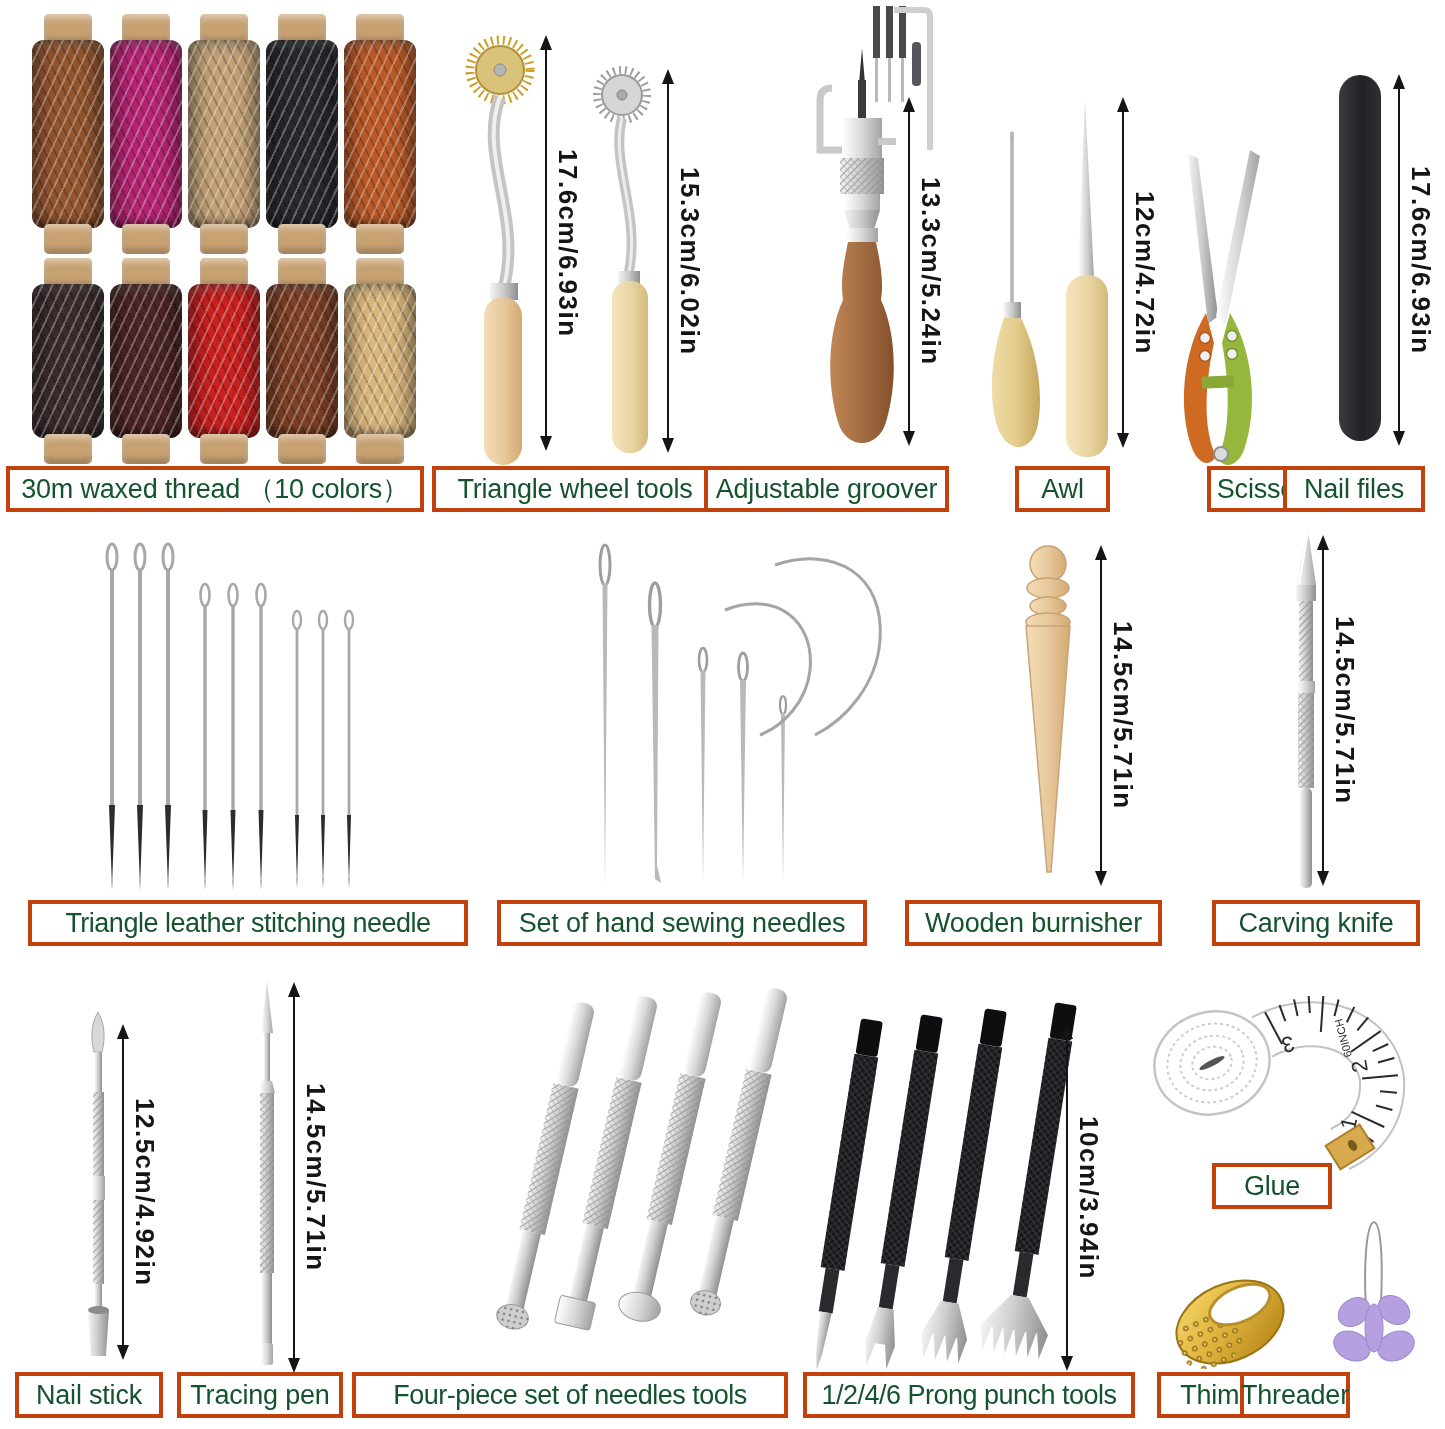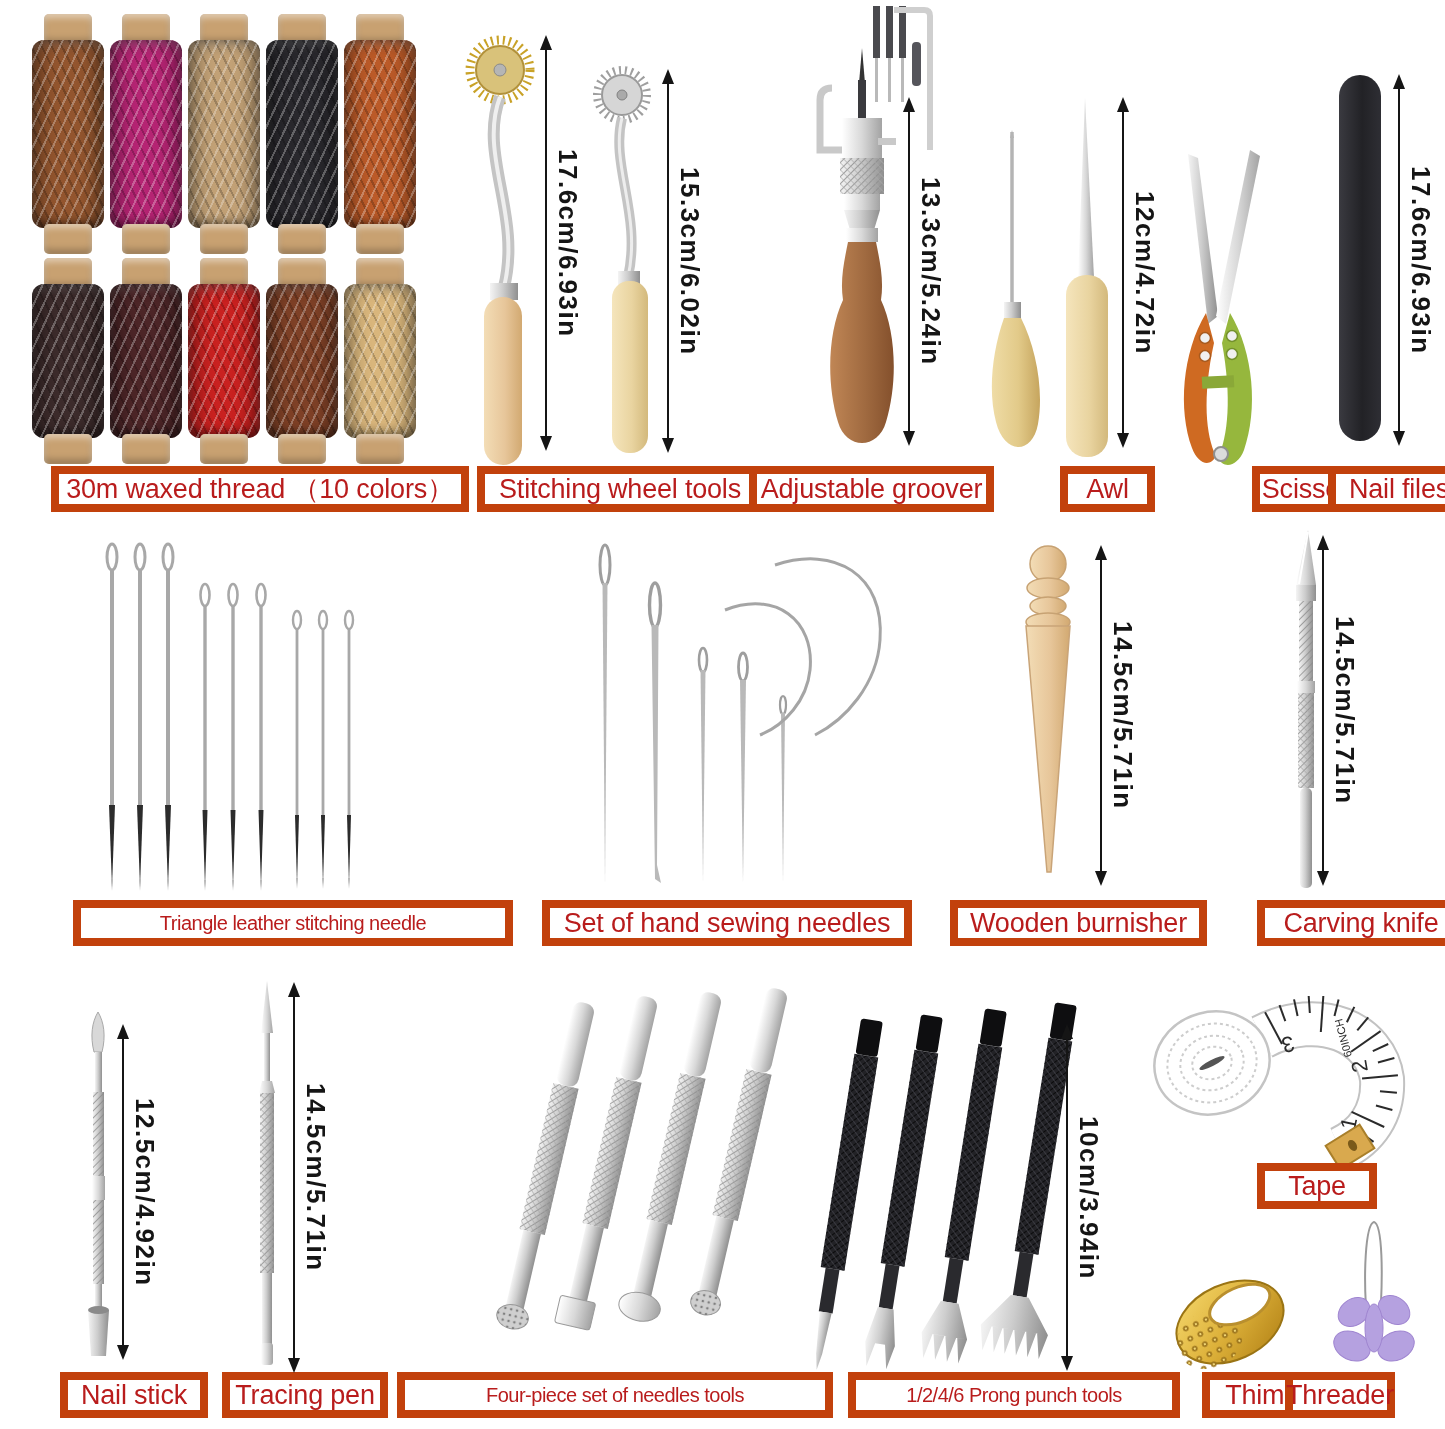--- a/index.html
+++ b/index.html
@@ -1,23 +1,23 @@
 <!DOCTYPE html>
 <html><head>
 <meta charset="utf-8">
 <style>
   html,body{margin:0;padding:0;background:#fff;}
   .stage{position:relative;width:1445px;height:1429px;background:#ffffff;overflow:hidden;
          font-family:"Liberation Sans",sans-serif;}
   .abs{position:absolute;}
   
-  .label{position:absolute;height:46px;box-sizing:border-box;border:8px solid #c2410c;background:#fff;
+  .label{position:absolute;height:46px;box-sizing:border-box;border:4px solid #c2410c;background:#fff;
          display:flex;align-items:center;justify-content:center;white-space:nowrap;
-         font-size:27px;color:#b91c1c;letter-spacing:-0.2px;padding:0 8px;margin-left:45px;}
-  .label.tight{font-size:20px;letter-spacing:-0.5px;}
+         font-size:27px;color:#14532d;letter-spacing:-0.2px;padding:0 8px;}
+  .label.tight{font-size:27px;letter-spacing:-0.5px;}
   
   .measure{position:absolute;display:flex;}
   .mline{width:2px;background:#151515;position:relative;height:100%;}
   .mline::before{content:"";position:absolute;top:-3px;left:-5px;border-left:6px solid transparent;
                  border-right:6px solid transparent;border-bottom:15px solid #151515;}
   .mline::after{content:"";position:absolute;bottom:-3px;left:-5px;border-left:6px solid transparent;
                 border-right:6px solid transparent;border-top:15px solid #151515;}
   .mtext{writing-mode:vertical-rl;text-orientation:mixed;font-size:26px;font-weight:bold;color:#151515;
          margin-left:5px;align-self:center;letter-spacing:1.5px;white-space:nowrap;}
   
@@ -230,21 +230,21 @@
   <circle cx="47" cy="190" r="5.5" fill="#f0f0f0" stroke="#a85a1e" stroke-width="1.5"></circle>
   <circle cx="47" cy="208" r="5.5" fill="#f0f0f0" stroke="#a85a1e" stroke-width="1.5"></circle>
   <circle cx="74" cy="188" r="5.5" fill="#f0f0f0" stroke="#74912c" stroke-width="1.5"></circle>
   <circle cx="74" cy="206" r="5.5" fill="#f0f0f0" stroke="#74912c" stroke-width="1.5"></circle>
   <circle cx="63" cy="306" r="7" fill="#dcdcdc" stroke="#8f8f8f" stroke-width="2"></circle>
 </svg>
 
 <div class="nailfile"></div>
 
 <div class="label" style="left:6px;top:466px;width:418px">30m waxed thread （10 colors）</div>
-<div class="label" style="left:432px;top:466px;width:286px">Stitching wheel tools</div>
+<div class="label" style="left:432px;top:466px;width:286px">Triangle wheel tools</div>
 <div class="label" style="left:704px;top:466px;width:245px">Adjustable groover</div>
 <div class="label" style="left:1015px;top:466px;width:95px">Awl</div>
 <div class="label" style="left:1207px;top:466px;width:120px">Scissors</div>
 <div class="label" style="left:1283px;top:466px;width:142px">Nail files</div>
 
 <div class="measure" style="left:545px;top:38px;height:410px">
   <div class="mline"></div>
       <span class="mtext">17.6cm/6.93in</span>
     </div>
 <div class="measure" style="left:667px;top:72px;height:378px">
@@ -579,21 +579,21 @@
     <ellipse cx="42" cy="116" rx="9" ry="24" stroke="#9f85d0" fill="#b5a1e0"></ellipse>
   </g>
 </svg>
 
 <div class="label" style="left:15px;top:1372px;width:148px">Nail stick</div>
 <div class="label" style="left:177px;top:1372px;width:166px">Tracing pen</div>
 <div class="label tight" style="left:352px;top:1372px;width:436px">Four-piece set of needles tools</div>
 <div class="label tight" style="left:803px;top:1372px;width:332px">1/2/4/6 Prong punch tools</div>
 <div class="label" style="left:1157px;top:1372px;width:141px">Thimble</div>
 <div class="label" style="left:1240px;top:1372px;width:110px">Threader</div>
-<div class="label" style="left:1212px;top:1163px;width:120px">Tape</div>
+<div class="label" style="left:1212px;top:1163px;width:120px">Glue</div>
 
 <div class="measure" style="left:122px;top:1027px;height:330px">
   <div class="mline"></div>
       <span class="mtext">12.5cm/4.92in</span>
     </div>
 <div class="measure" style="left:293px;top:985px;height:385px">
   <div class="mline"></div>
       <span class="mtext">14.5cm/5.71in</span>
     </div>
 <div class="measure" style="left:1066px;top:1027px;height:341px">

